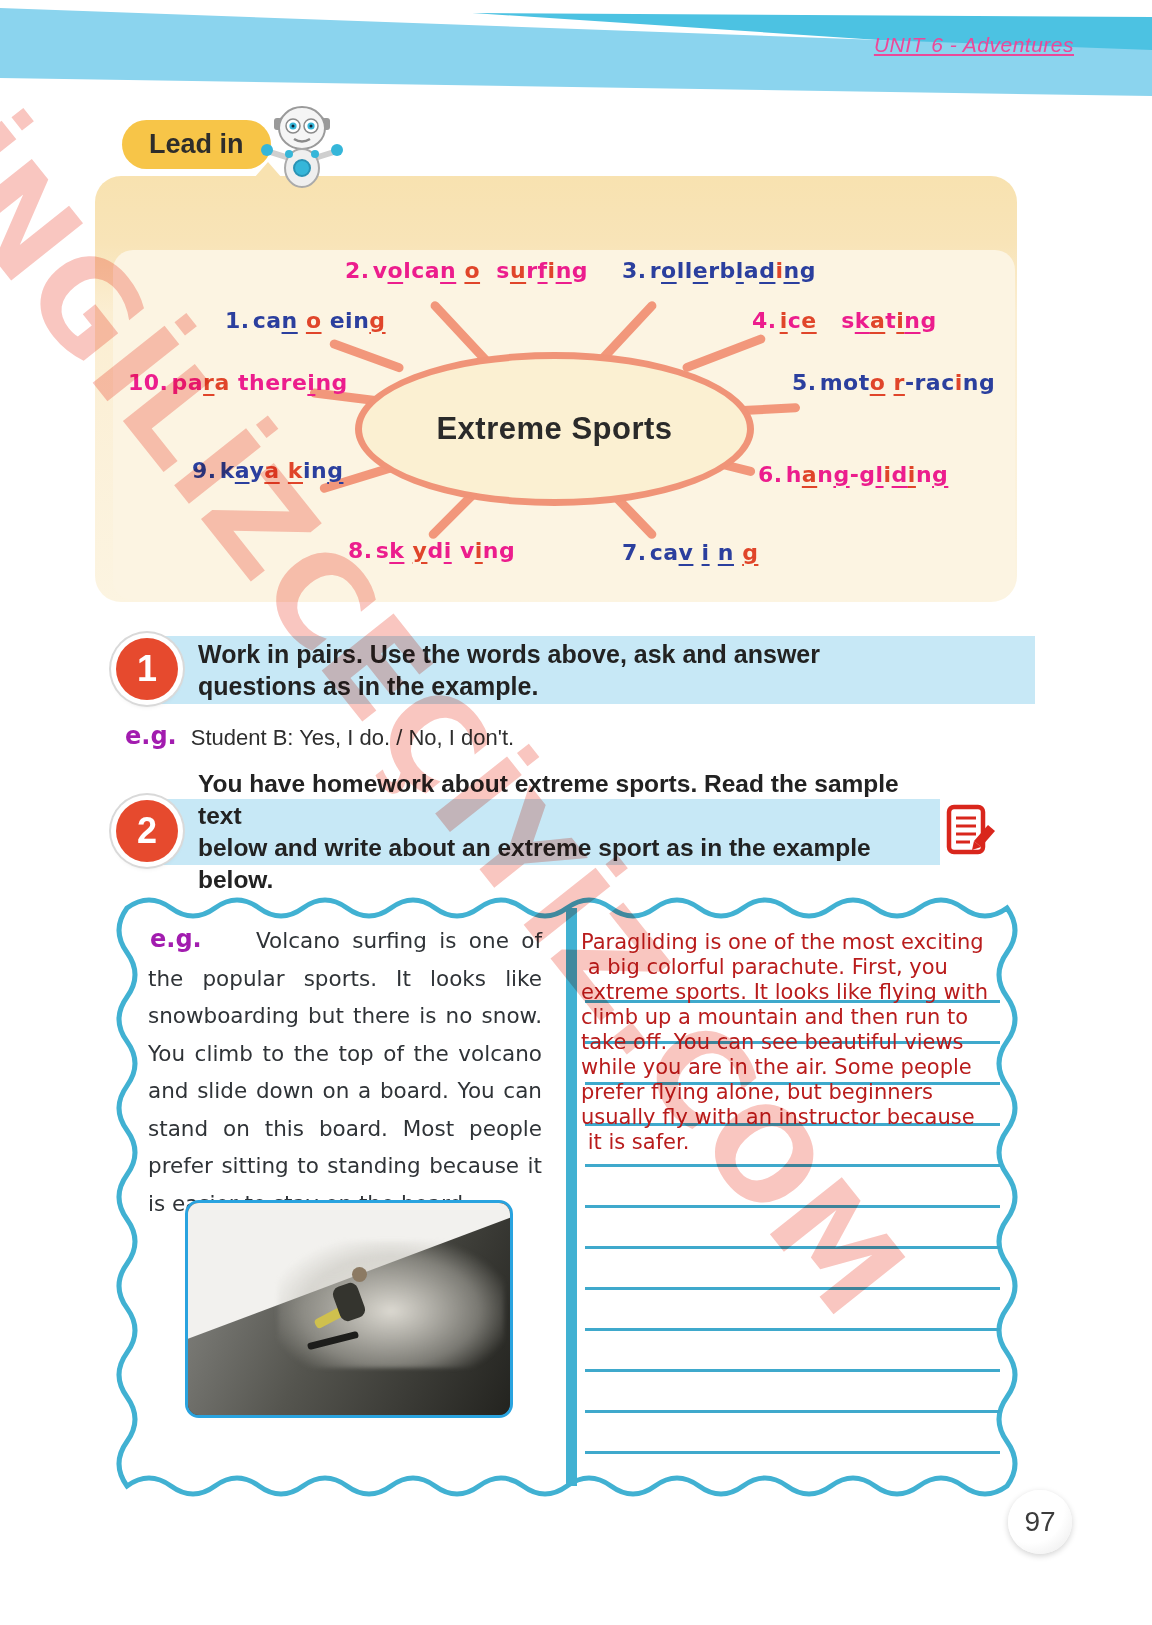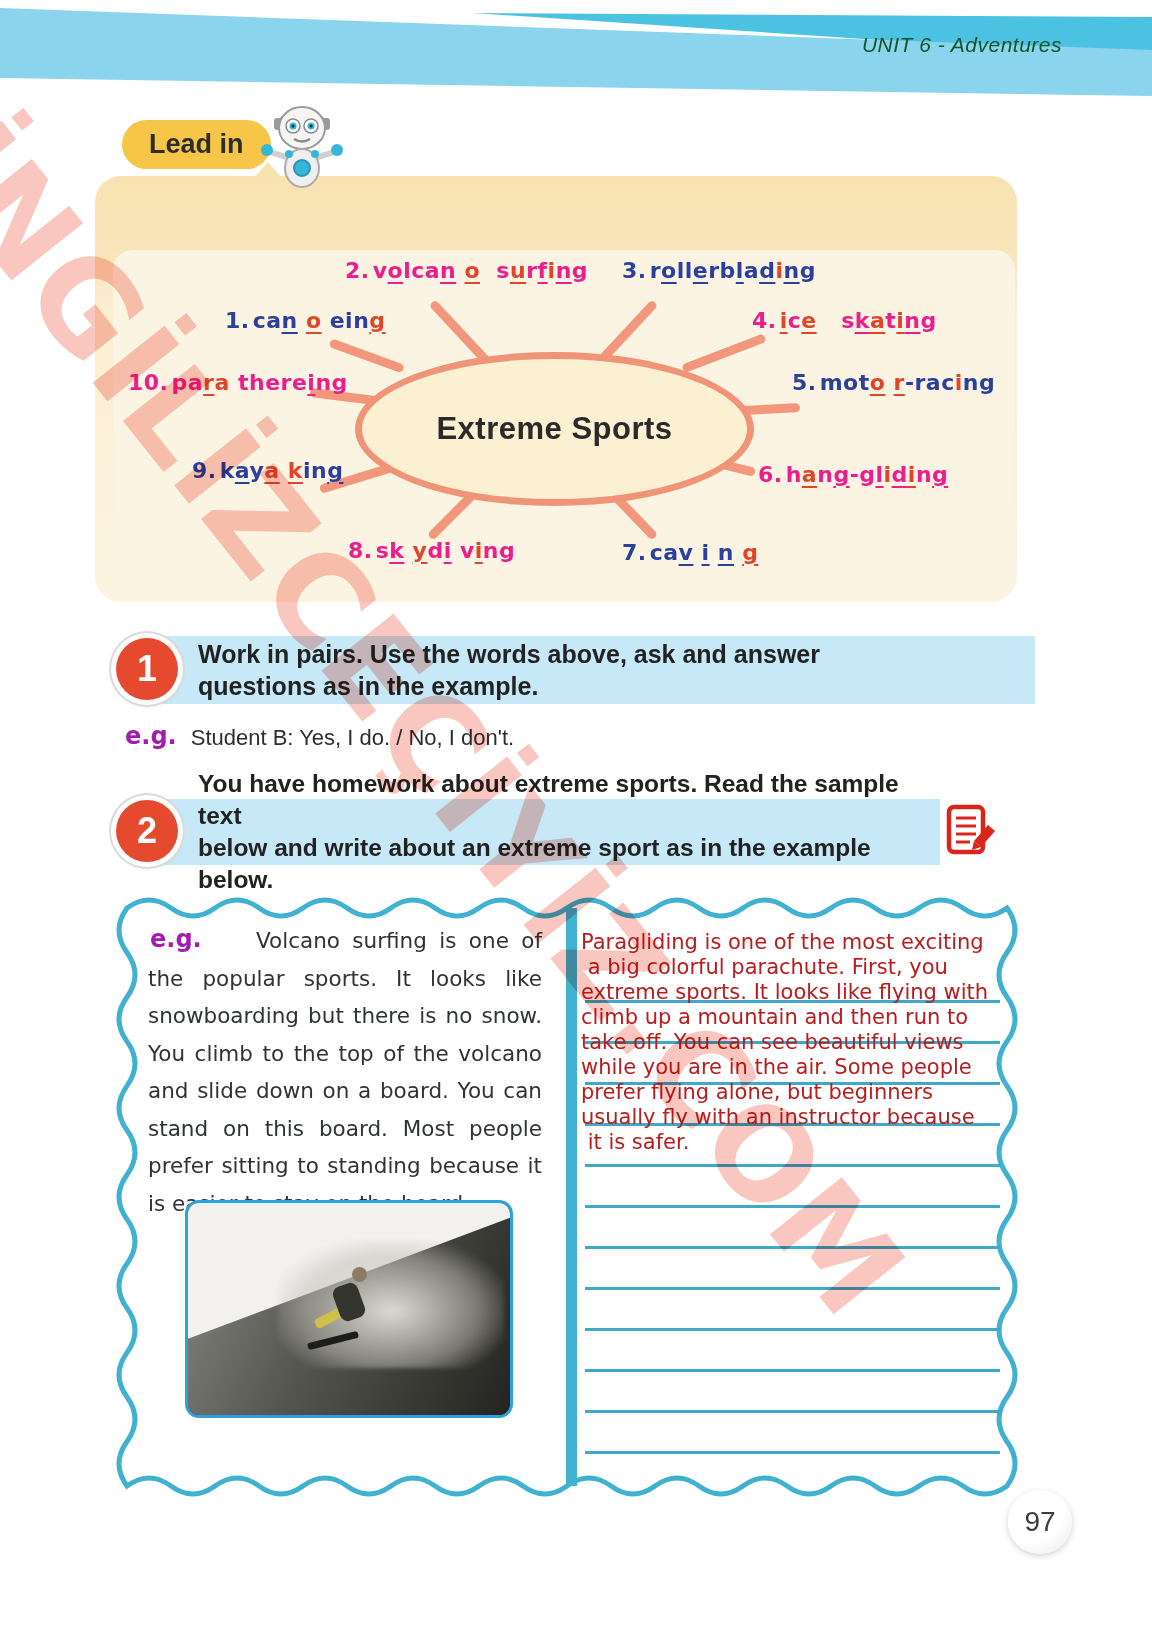--- a/index.html
+++ b/index.html
@@ -5,22 +5,22 @@
   html,body{margin:0;padding:0;background:#fff;}
   .page{position:relative;width:1152px;height:1625px;background:#fff;overflow:hidden;
         font-family:"Liberation Sans",sans-serif;}
 
   
   .top-band{position:absolute;left:0;top:0;width:1152px;height:110px;z-index:5;}
   .top-band .light{position:absolute;inset:0;background:#8bd4ee;
       clip-path:polygon(0 8px,100% 50px,100% 96px,0 78px);}
   .top-band .dark{position:absolute;inset:0;background:#4cc2e2;
       clip-path:polygon(41% 13px,100% 17px,100% 58px);}
-  .unit-label{position:absolute;top:33px;right:90px;z-index:6;font-style:italic;
-      font-size:21px;color:#14532d;letter-spacing:.5px;}
+  .unit-label{position:absolute;top:33px;right:78px;z-index:6;font-style:italic;
+      font-size:21px;color:#ec4899;letter-spacing:.5px;text-decoration:underline;}
   .bottom-band{position:absolute;left:0;top:1465px;z-index:5;}
   .page-num{position:absolute;left:1008px;top:1490px;width:64px;height:64px;border-radius:50%;
       background:radial-gradient(circle at 35% 30%,#ffffff 55%,#e8e8e8 100%);
       box-shadow:0 2px 6px rgba(0,0,0,.18);z-index:7;display:flex;align-items:center;justify-content:center;
       font-weight:normal;font-size:28px;color:#3c3c3c;}
 
   
   .watermark{position:absolute;left:14px;top:96px;z-index:60;pointer-events:none;
       transform:rotate(51.5deg);transform-origin:0 0;white-space:nowrap;
       font-family:"DejaVu Sans",sans-serif;font-weight:bold;font-size:126px;letter-spacing:2px;

